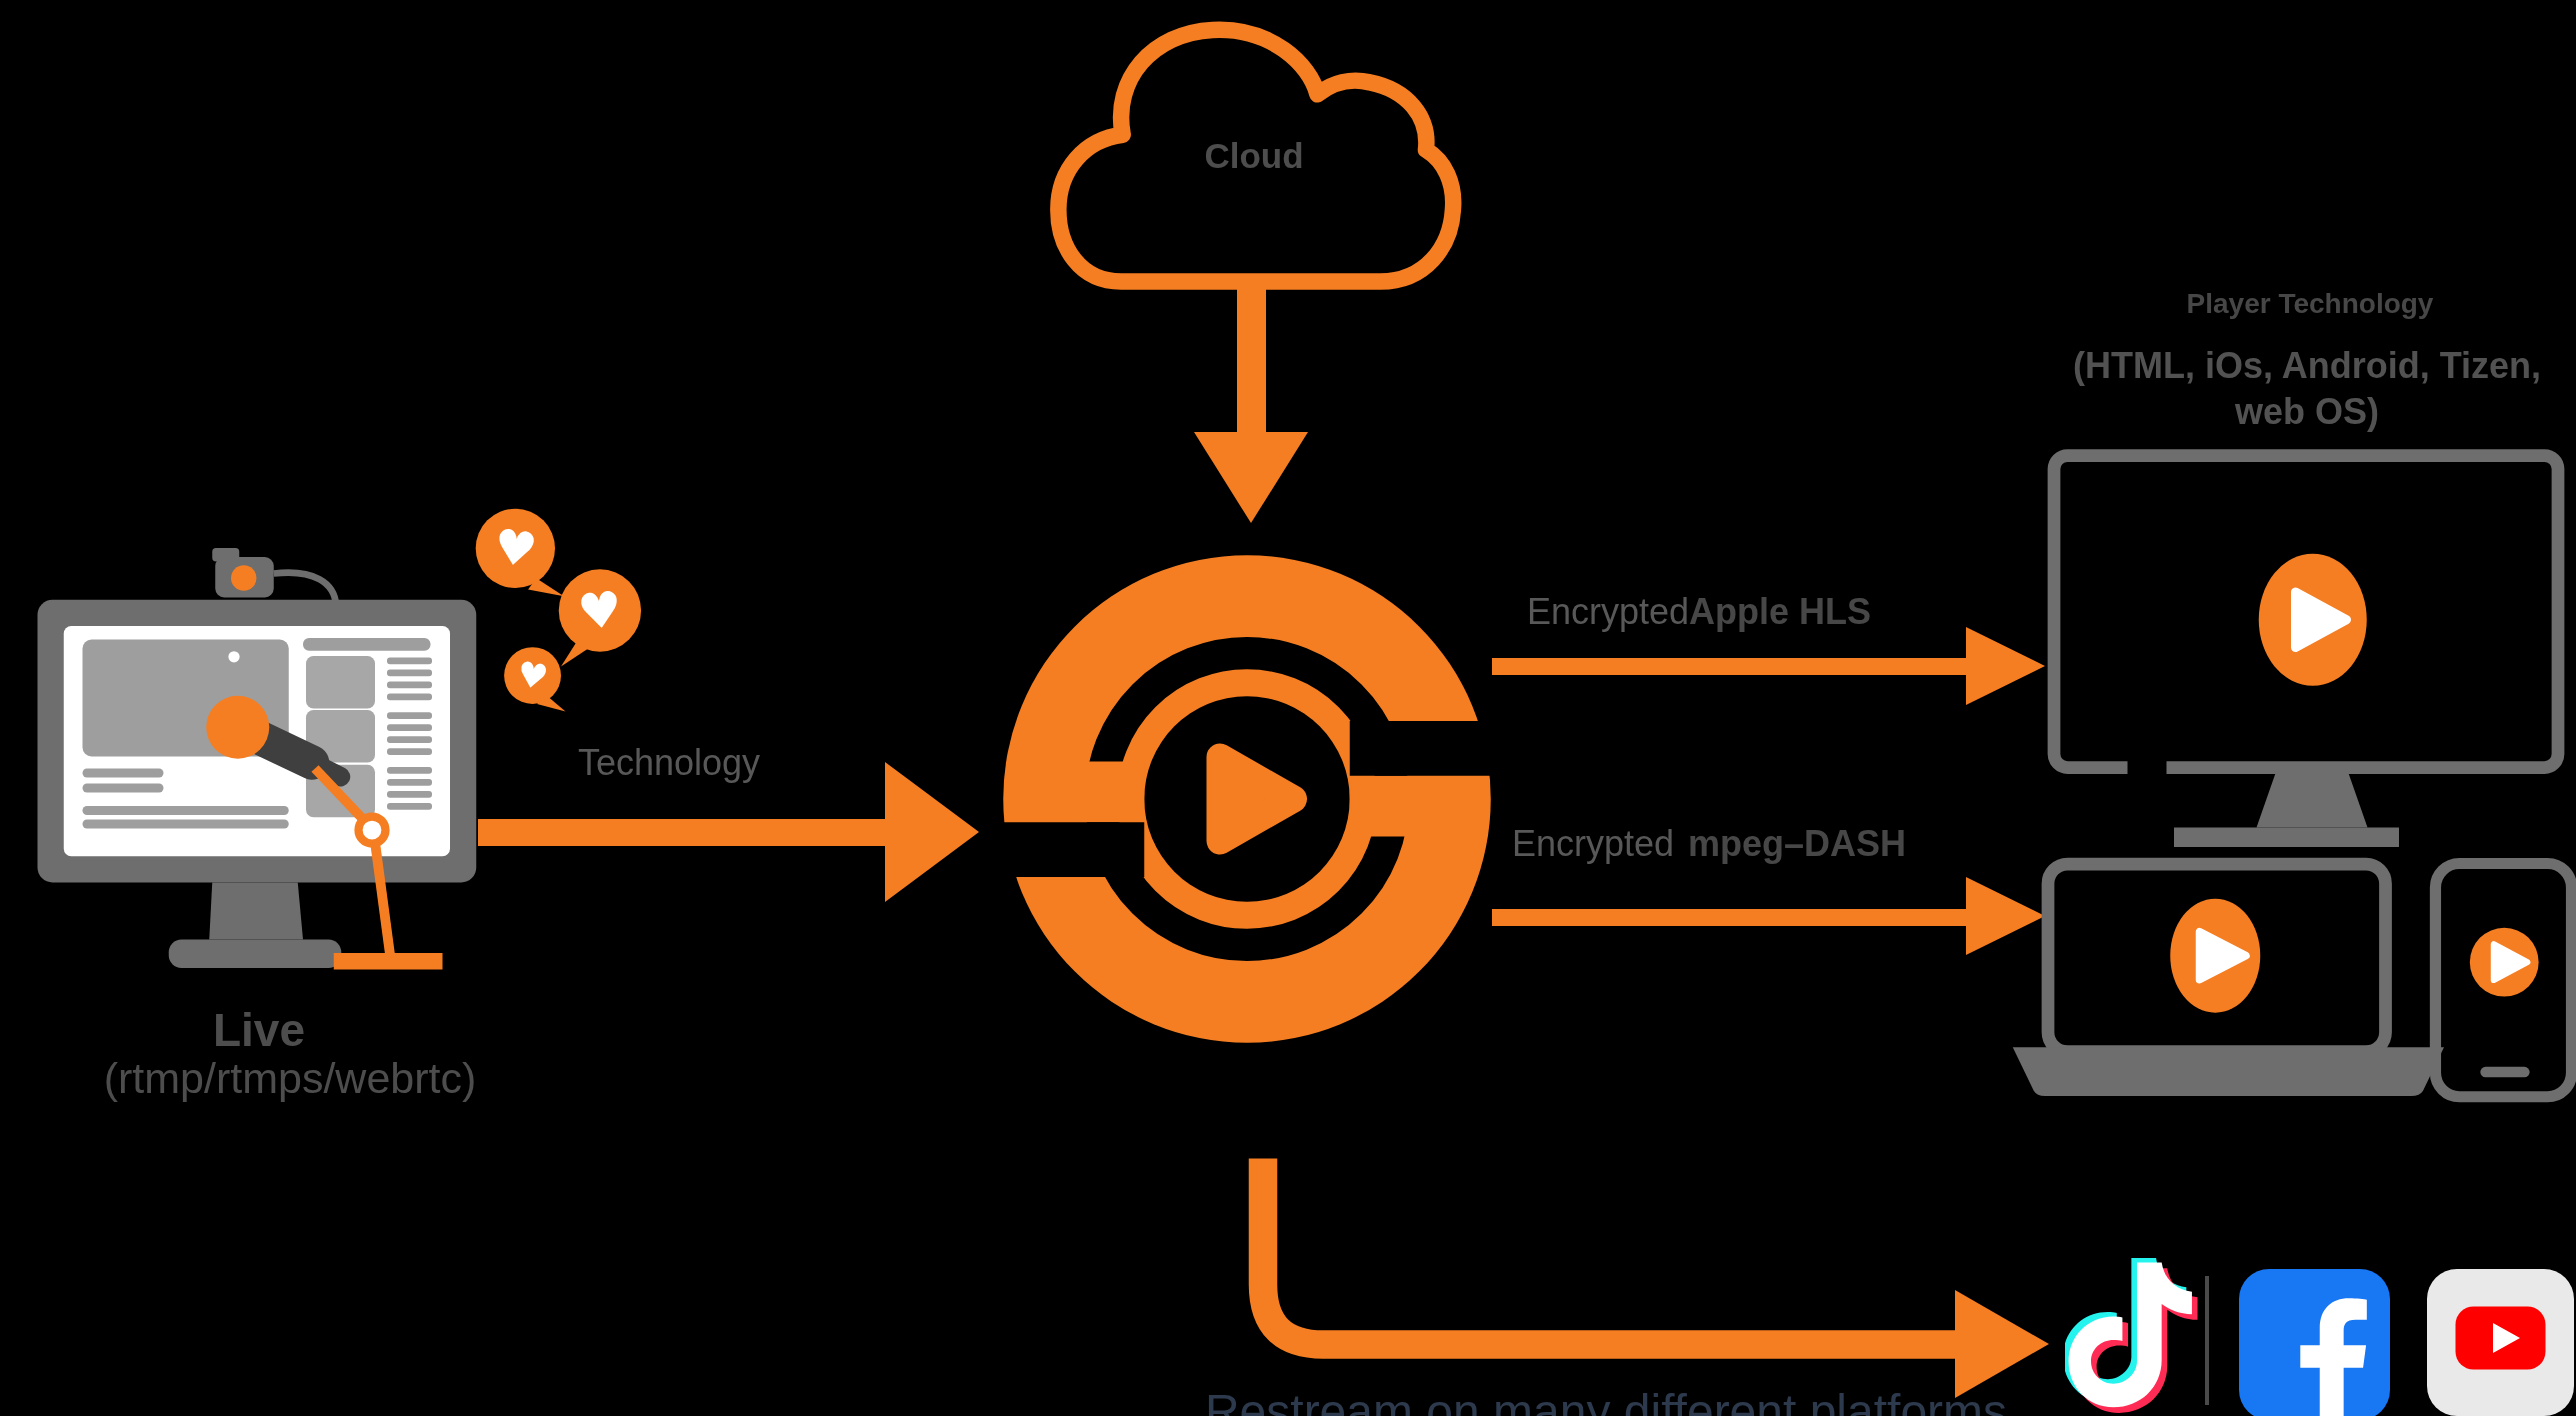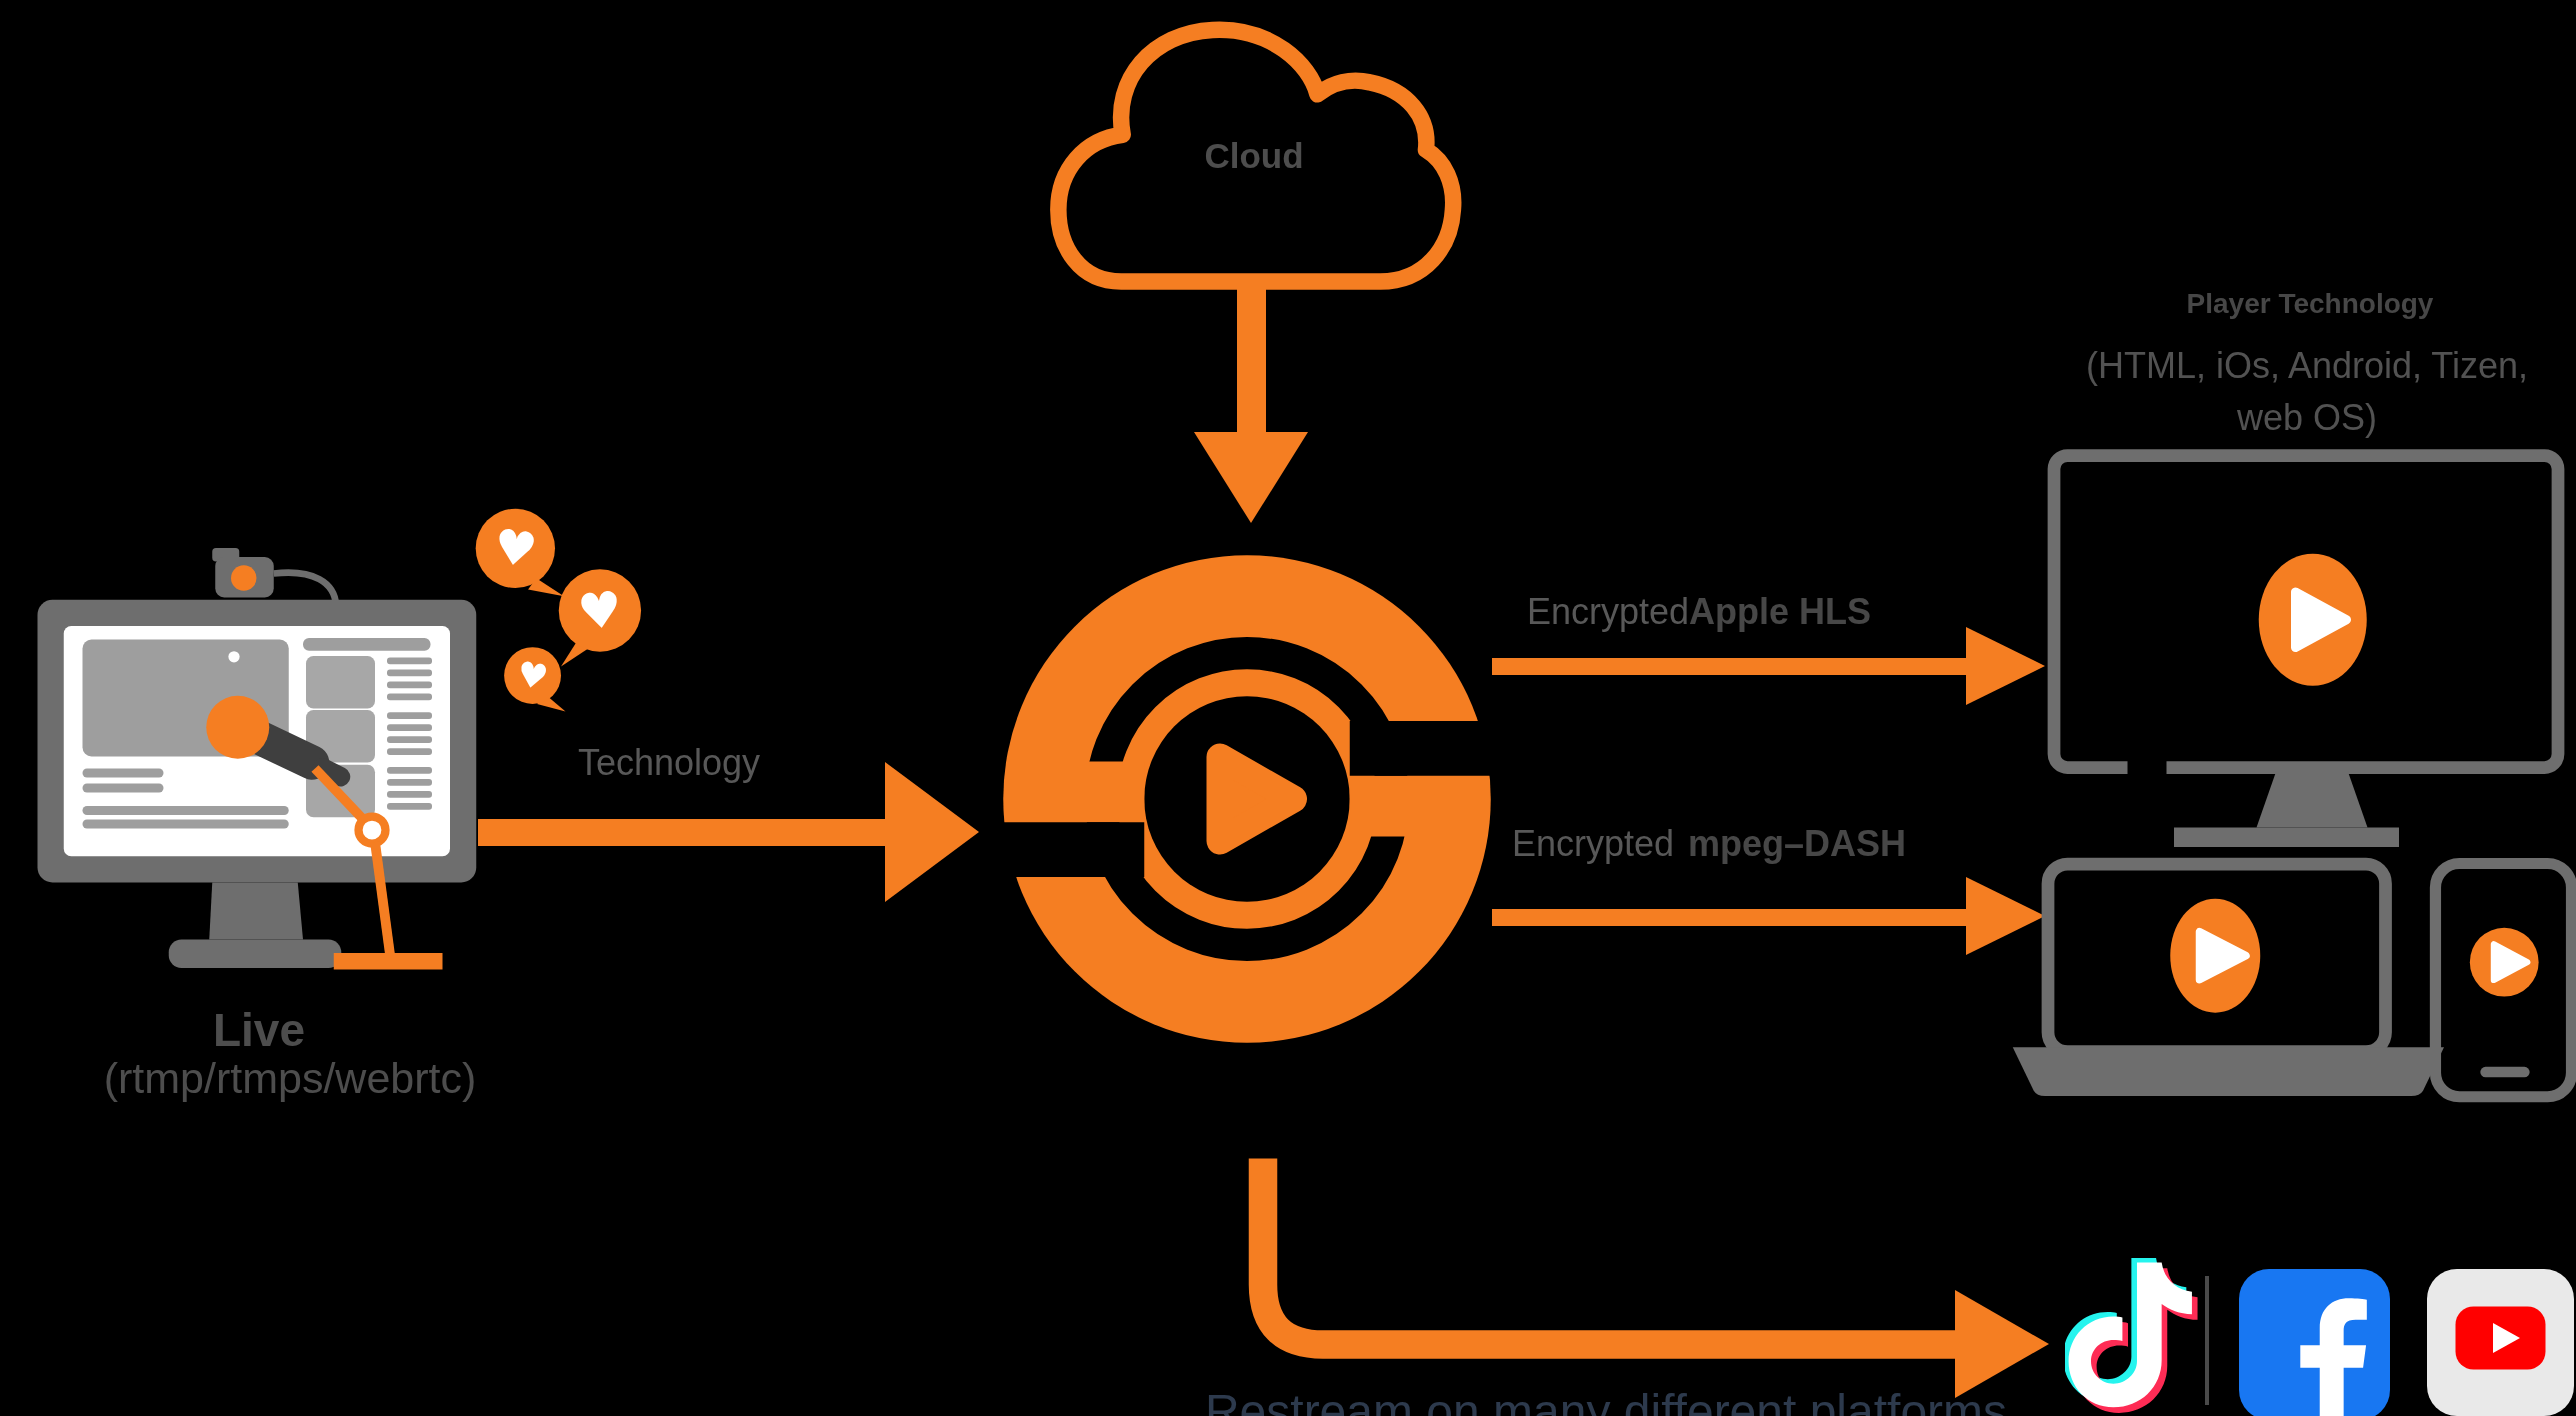--- a/index.html
+++ b/index.html
@@ -45,22 +45,22 @@
   .sw{stroke:var(--white);} .none{fill:none;}
   .cloud-label{font-size:35px;font-weight:600;color:var(--dark-label);top:136px;left:1254px;}
   .live-title{font-size:46px;font-weight:700;color:var(--dark-label);top:1003px;left:259px;}
   .live-sub{font-size:43px;font-weight:400;color:var(--dark-label);top:1054px;left:257px;margin-left:33px;}
   .unencrypted{font-size:36px;color:var(--mid-label);top:742px;left:669px;}
   .enc-label{font-size:36px;color:var(--mid-label);}
   .enc-label .proto{font-weight:700;color:var(--bold-label);}
   .hls-label{top:591px;left:1699px;} .hls-label .proto{}
   .dash-label{top:823px;left:1709px;} .dash-label .proto{margin-left:14px;}
   .player-title{font-size:28px;font-weight:700;color:var(--bold-label);top:288px;left:2310px;}
-  .player-sub{font-size:36px;font-weight:400;color:#525252;}
-  .player-sub1{top:345px;left:2307px;} .player-sub2{top:391px;left:2307px;margin-top:6px;}
+  .player-sub{font-size:36px;font-weight:700;color:#525252;}
+  .player-sub1{top:345px;left:2307px;} .player-sub2{top:391px;left:2307px;}
   .restream-label{font-size:48px;font-weight:500;color:var(--restream-label);top:1384px;left:1606px;}
   .fb-tile{left:2239px;top:1269px;width:151px;height:151px;border-radius:30px;
     background:var(--facebook-blue);overflow:hidden;}
   .yt-tile{left:2427px;top:1269px;width:147px;height:147px;border-radius:30px;
     background:var(--youtube-tile);overflow:hidden;}
   .platform-divider{left:2205px;top:1276px;width:3.7px;height:129px;background:var(--divider-gray);}
   .heart-glyph{font-family:"DejaVu Sans",sans-serif;}
 </style>
 </head>
 <body>

